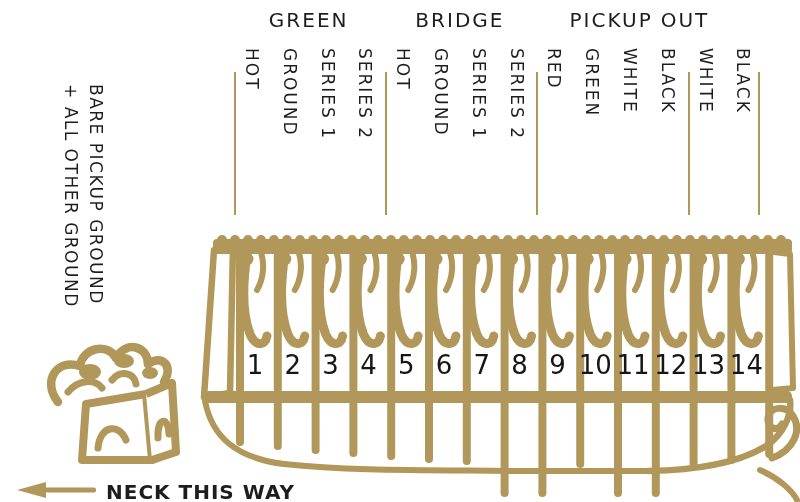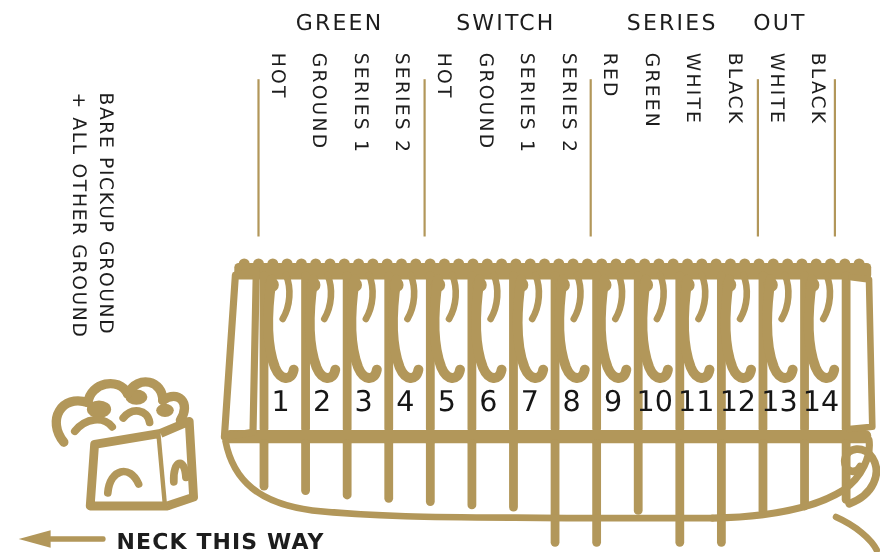--- a/index.html
+++ b/index.html
@@ -243,23 +243,23 @@
       <div class="vlabel" style="left: 430px;">GROUND</div>
       <div class="vlabel" style="left: 467.8px;">SERIES 1</div>
       <div class="vlabel" style="left: 505.6px;">SERIES 2</div>
       <div class="vlabel" style="left: 543.4px;">RED</div>
       <div class="vlabel" style="left: 581.2px;">GREEN</div>
       <div class="vlabel" style="left: 619px;">WHITE</div>
       <div class="vlabel" style="left: 656.8px;">BLACK</div>
       <div class="vlabel" style="left: 694.6px;">WHITE</div>
       <div class="vlabel" style="left: 732.4px;">BLACK</div>
       <div class="gheader" style="left: 308.7px;">GREEN</div>
-      <div class="gheader" style="left: 459.9px;">SWITCH</div>
-      <div class="gheader" style="left: 611.1px;">SERIES</div>
-      <div class="gheader" style="left: 709px;">OUT</div>
+      <div class="gheader" style="left: 459.9px;">BRIDGE</div>
+      <div class="gheader" style="left: 611.1px;">PICKUP</div>
+      <div class="gheader" style="left: 685px;">OUT</div>
       <div class="leader" style="left: 234px;"></div>
       <div class="leader" style="left: 385.2px;"></div>
       <div class="leader" style="left: 536.4px;"></div>
       <div class="leader" style="left: 687.6px;"></div>
       <div class="leader" style="left: 758.4px;"></div>
     </div>
   <div id="neck-this-way">NECK THIS WAY</div>
 </div>
 
 </body></html>

